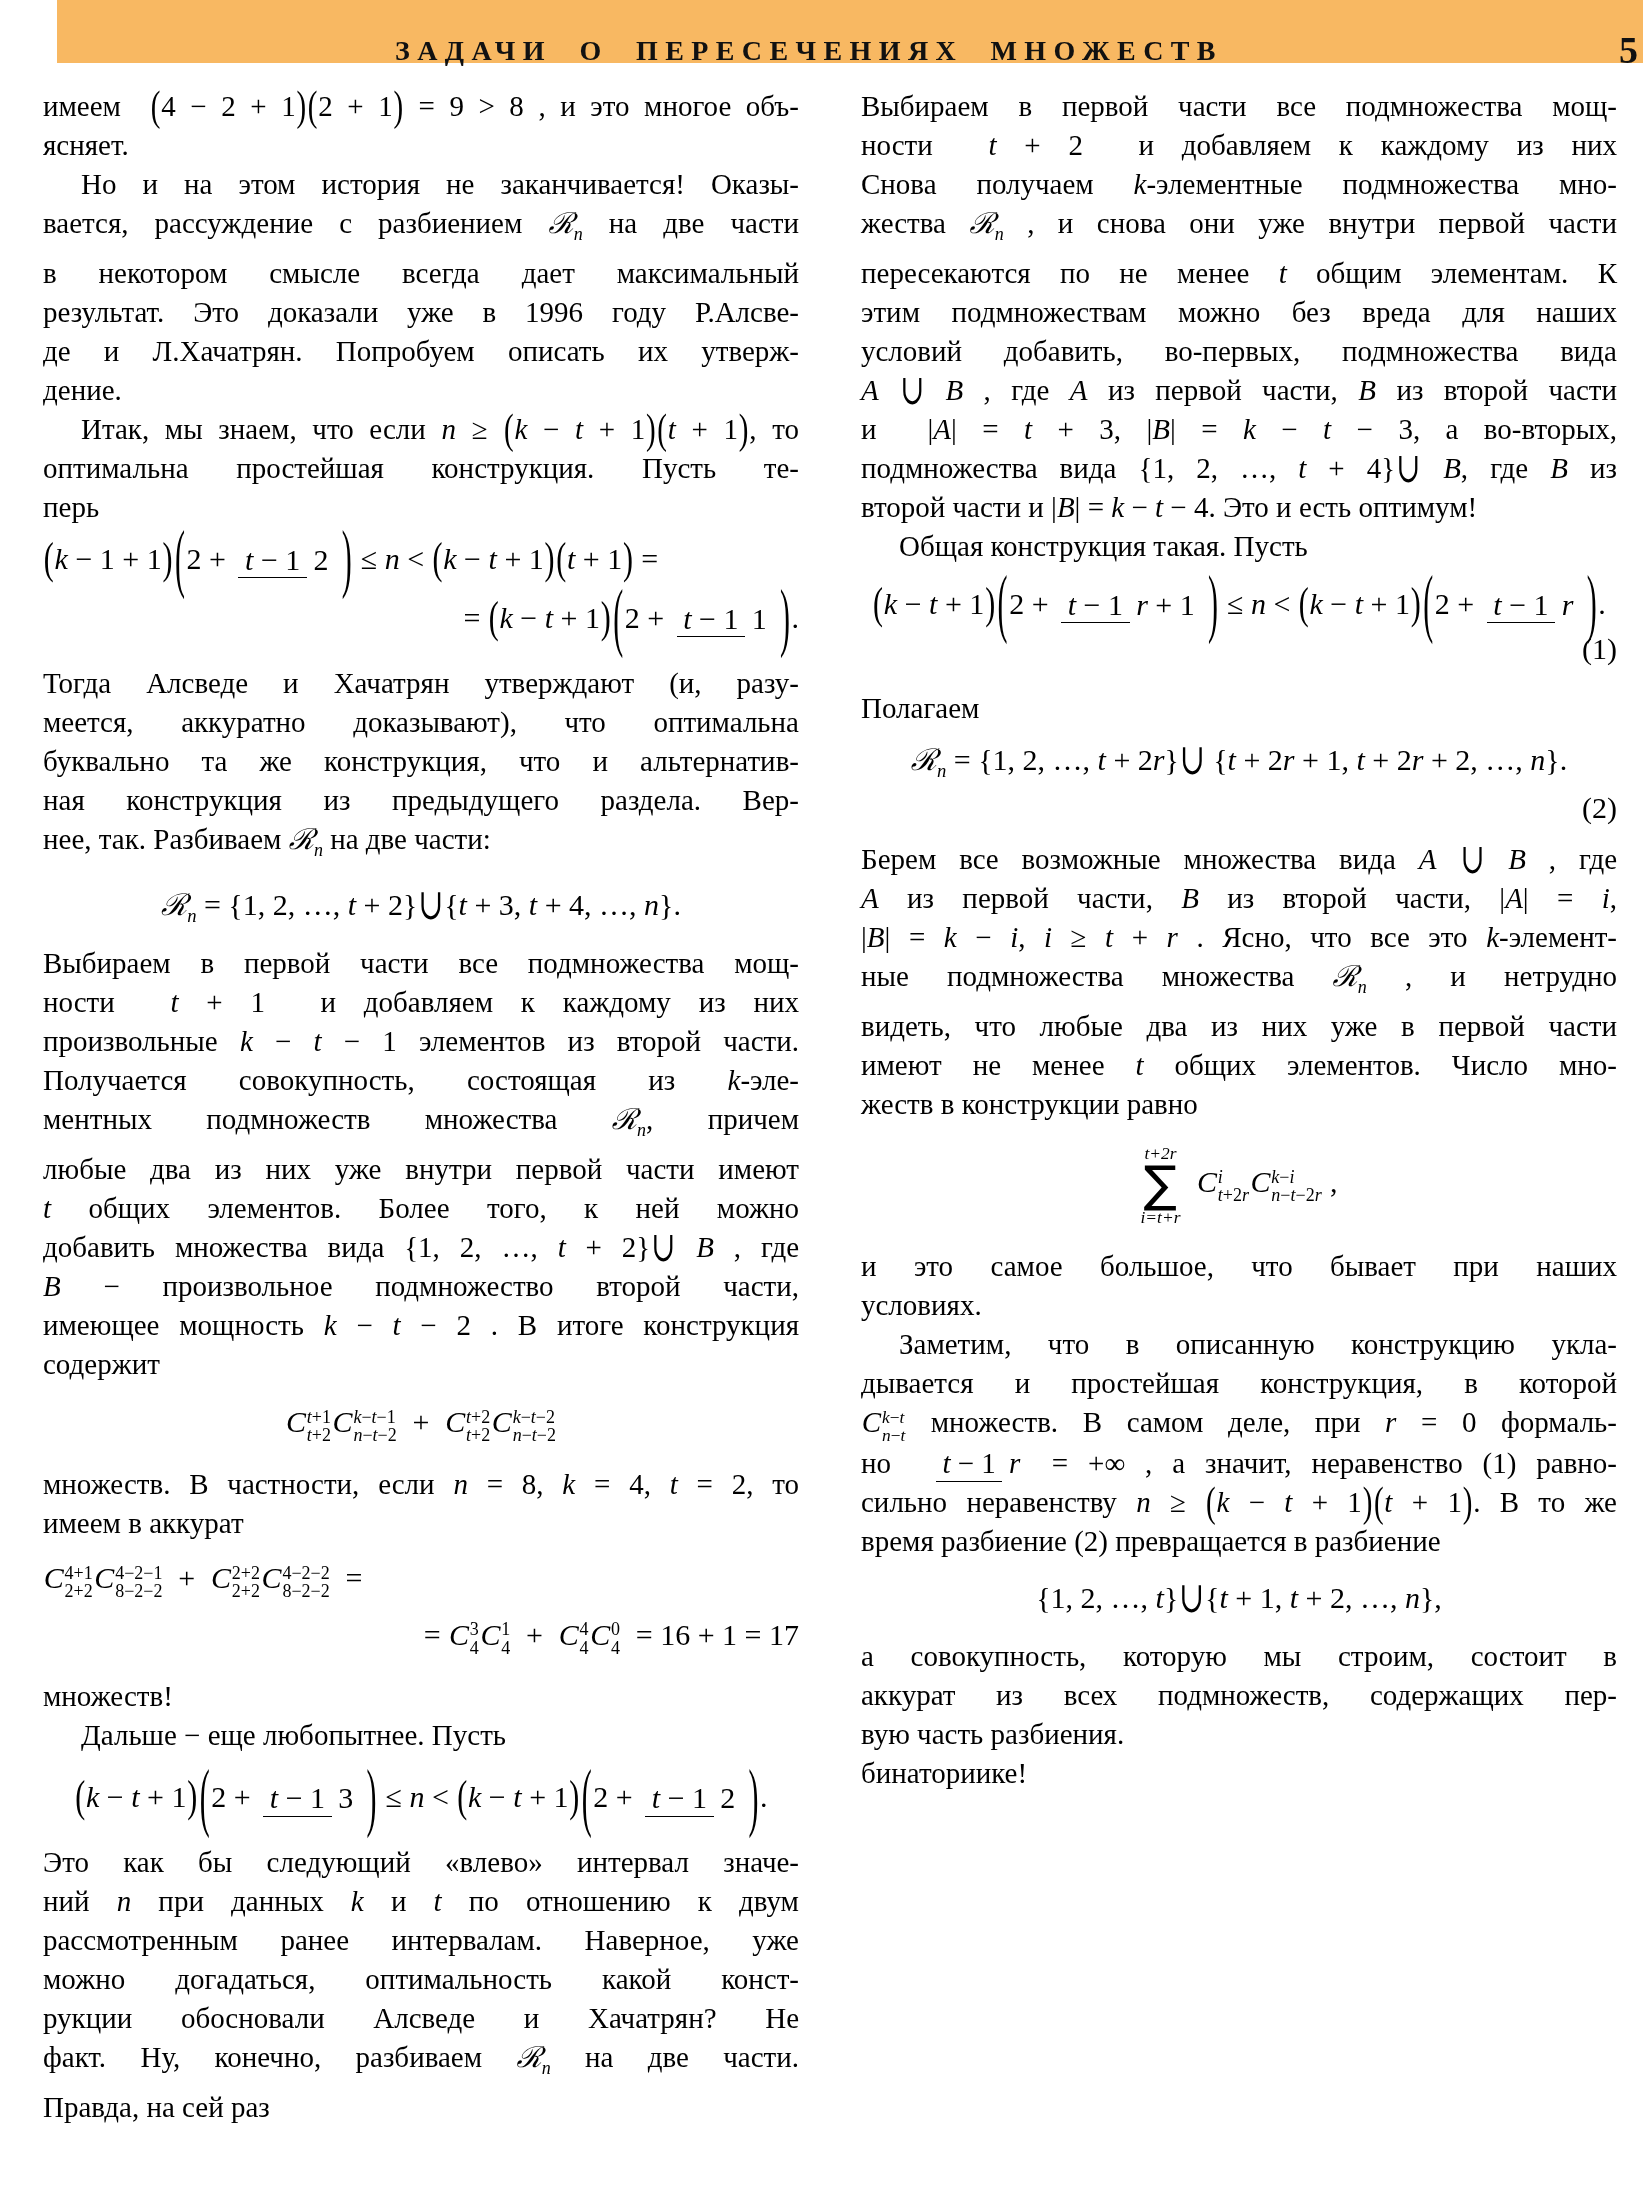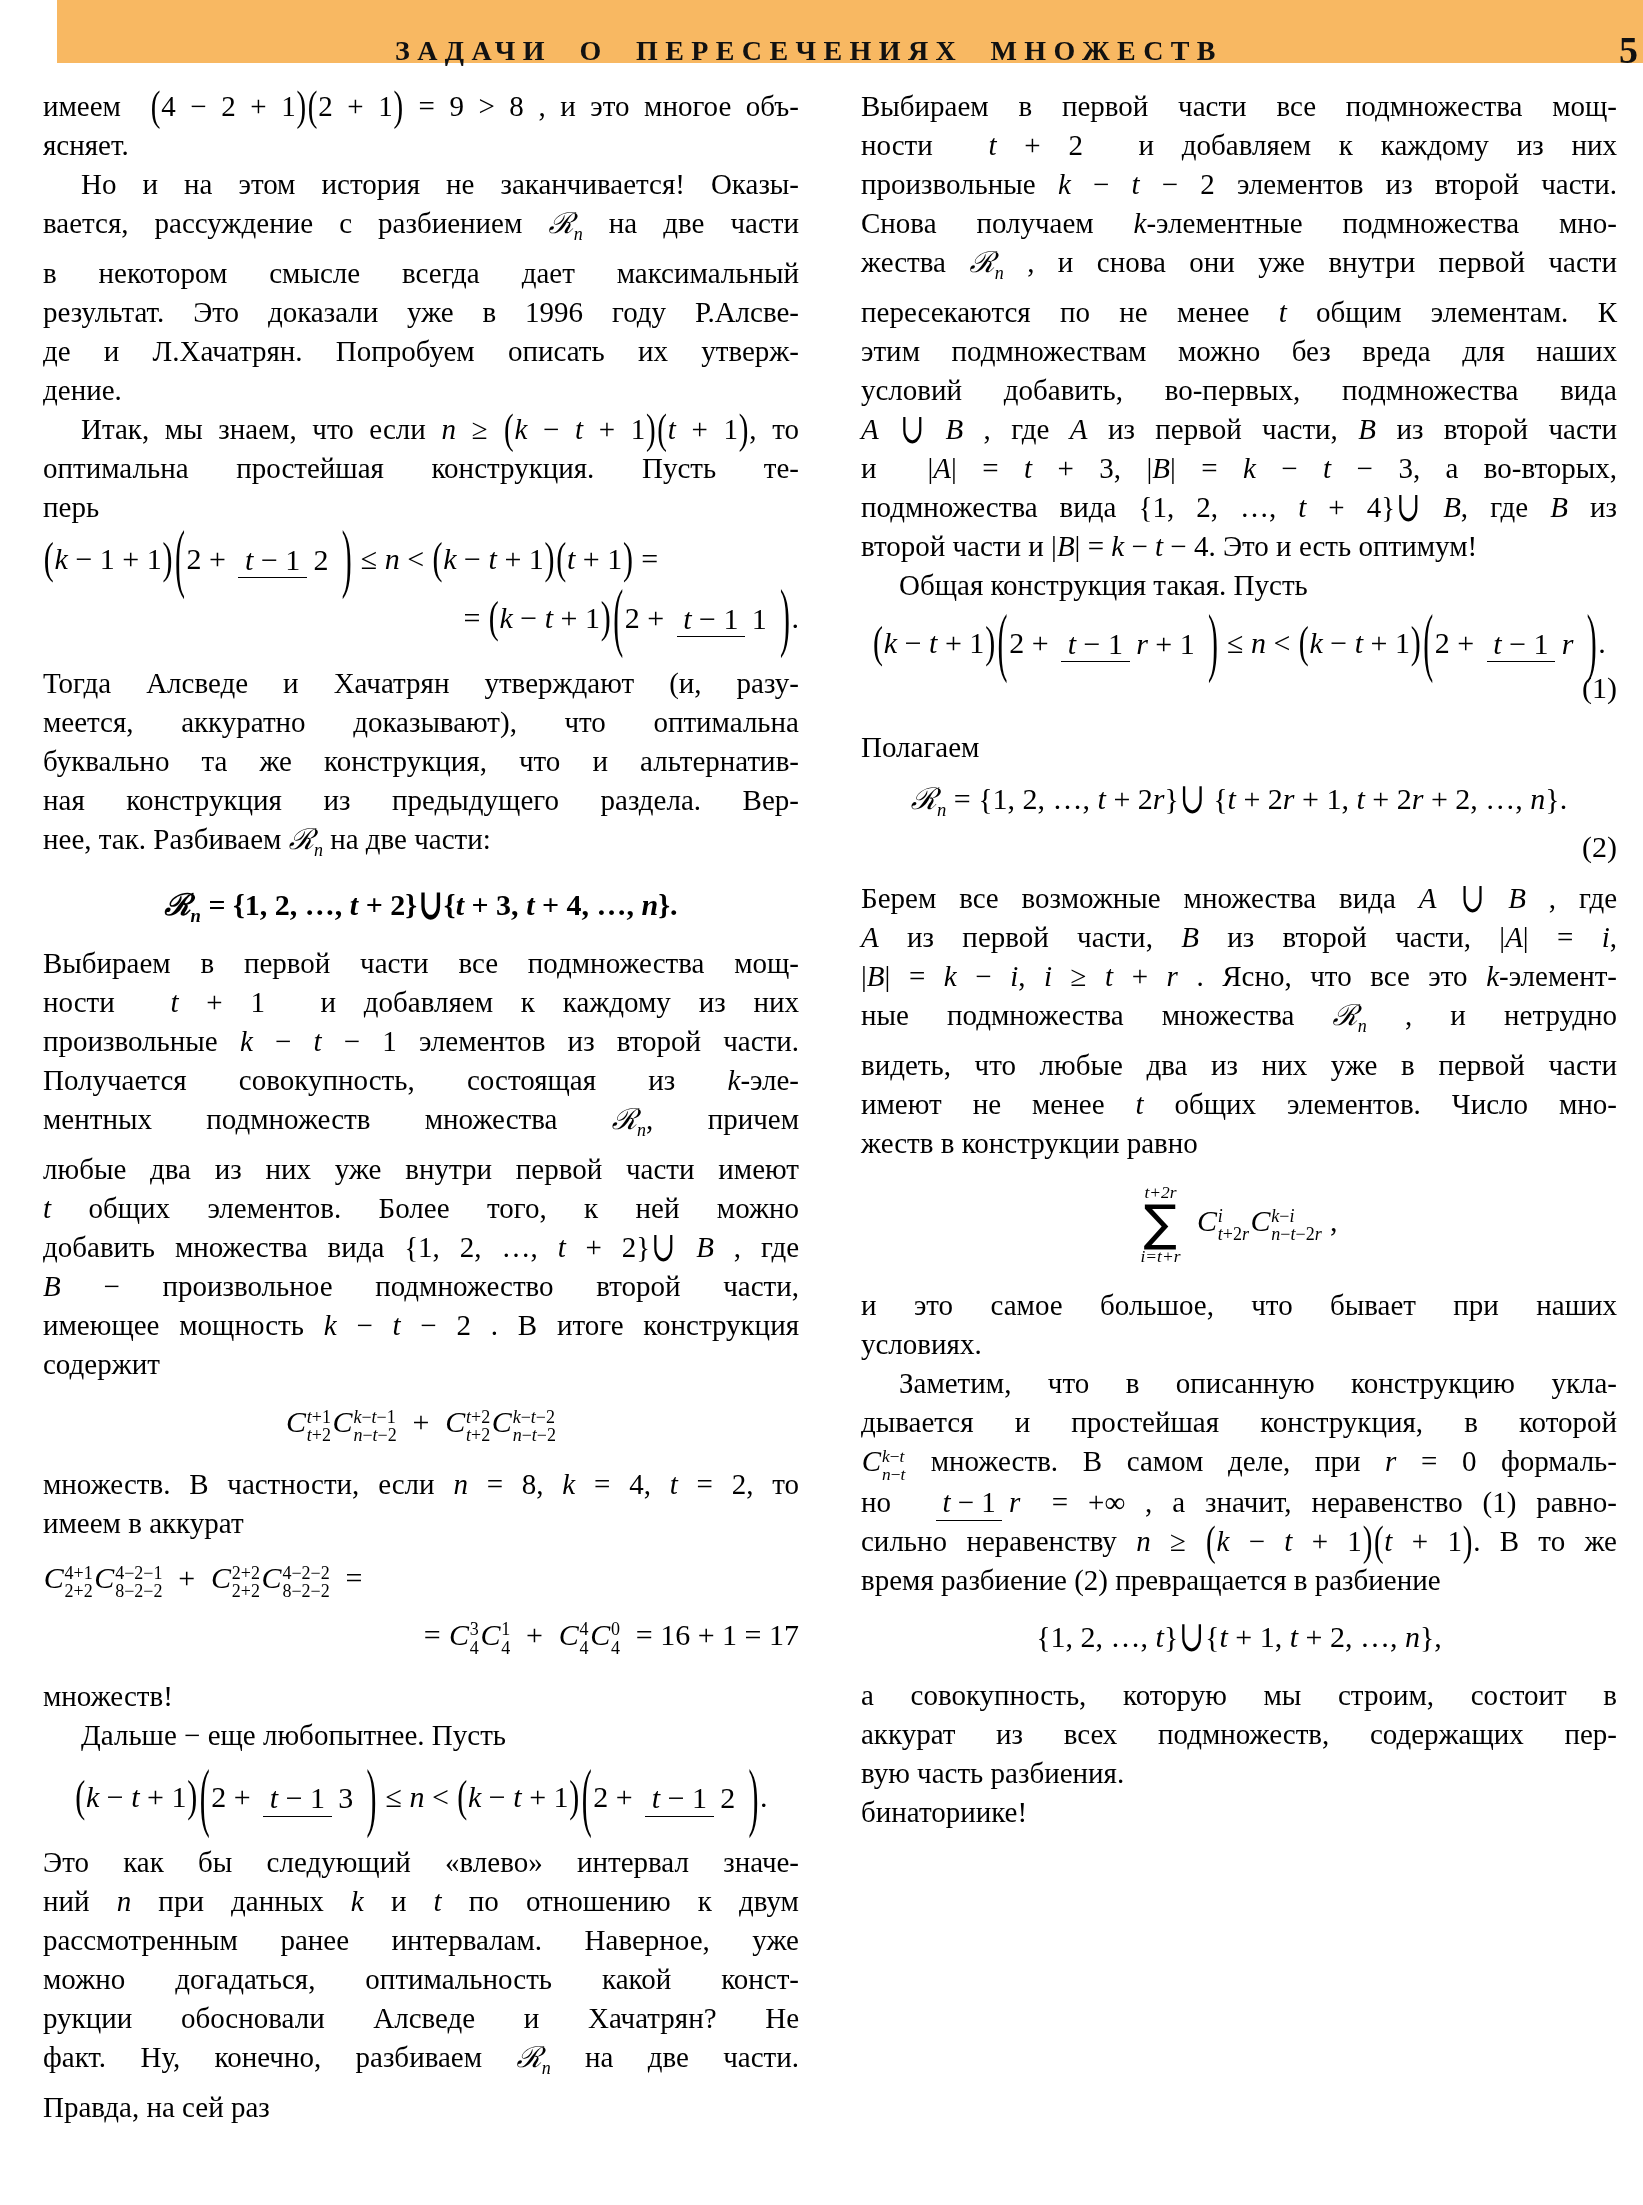--- a/index.html
+++ b/index.html
@@ -234,21 +234,21 @@
     </div>
 
     <div class="para" style="margin-top:25px;">
       <span class="ln">Тогда Алсведе и Хачатрян утверждают (и, разу-</span>
       <span class="ln">меется, аккуратно доказывают), что оптимальна</span>
       <span class="ln">буквально та же конструкция, что и альтернатив-</span>
       <span class="ln">ная конструкция из предыдущего раздела. Вер-</span>
       <span class="ln last">нее, так. Разбиваем <span class="scr">ℛ<sub>n</sub></span> на две части:</span>
     </div>
 
-    <div class="eq" style="margin:18px 0 18px 0;font-weight:bold;">
+    <div class="eq" style="margin:18px 0 18px 0;">
       <span class="scr">ℛ<sub>n</sub></span> = {1, 2, …, <span class="mi">t</span> + 2}<span class="midp">∪</span>{<span class="mi">t</span> + 3, <span class="mi">t</span> + 4, …, <span class="mi">n</span>}.
     </div>
 
     <div class="para">
       <span class="ln">Выбираем в первой части все подмножества мощ-</span>
       <span class="ln">ности&nbsp;&nbsp;<span class="mi">t</span> + 1&nbsp;&nbsp;и добавляем к каждому из них</span>
       <span class="ln">произвольные <span class="mi">k</span> − <span class="mi">t</span> − 1 элементов из второй части.</span>
       <span class="ln">Получается совокупность, состоящая из <span class="mi">k</span>-эле-</span>
       <span class="ln">ментных подмножеств множества <span class="scr">ℛ<sub>n</sub></span>, причем</span>
       <span class="ln">любые два из них уже внутри первой части имеют</span>
@@ -346,21 +346,20 @@
       <span class="ln last">Правда, на сей раз</span>
     </div>
 
   </div>
 
   <div class="column" id="col-right">
 
     <div class="para">
       <span class="ln">Выбираем в первой части все подмножества мощ-</span>
       <span class="ln">ности&nbsp;&nbsp;<span class="mi">t</span> + 2&nbsp;&nbsp;и добавляем к каждому из них</span>
-      <span class="ln">произвольные <span class="mi">k</span> − <span class="mi">t</span> − 2 элементов из второй части.</span>
       <span class="ln">Снова получаем <span class="mi">k</span>-элементные подмножества мно-</span>
       <span class="ln">жества <span class="scr">ℛ<sub>n</sub></span> , и снова они уже внутри первой части</span>
       <span class="ln">пересекаются по не менее <span class="mi">t</span> общим элементам. К</span>
       <span class="ln">этим подмножествам можно без вреда для наших</span>
       <span class="ln">условий добавить, во-первых, подмножества вида</span>
       <span class="ln"><span class="mi">A</span> <span class="midp">∪</span> <span class="mi">B</span> , где <span class="mi">A</span> из первой части, <span class="mi">B</span> из второй части</span>
       <span class="ln">и&nbsp;&nbsp;|<span class="mi">A</span>| = <span class="mi">t</span> + 3,&nbsp;|<span class="mi">B</span>| = <span class="mi">k</span> − <span class="mi">t</span> − 3, а во-вторых,</span>
       <span class="ln">подмножества вида {1, 2, …, <span class="mi">t</span> + 4}<span class="midp">∪</span> <span class="mi">B</span>, где <span class="mi">B</span> из</span>
       <span class="ln last">второй части и |<span class="mi">B</span>| = <span class="mi">k</span> − <span class="mi">t</span> − 4. Это и есть оптимум!</span>
       <span class="ln last"><span class="sp"></span>Общая конструкция такая. Пусть</span>

